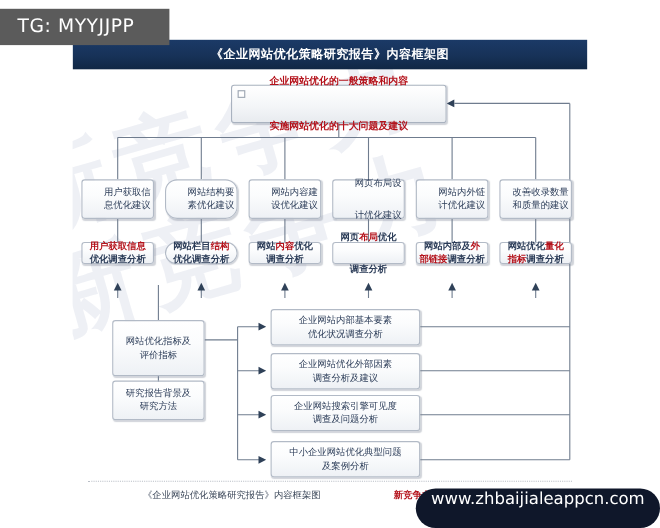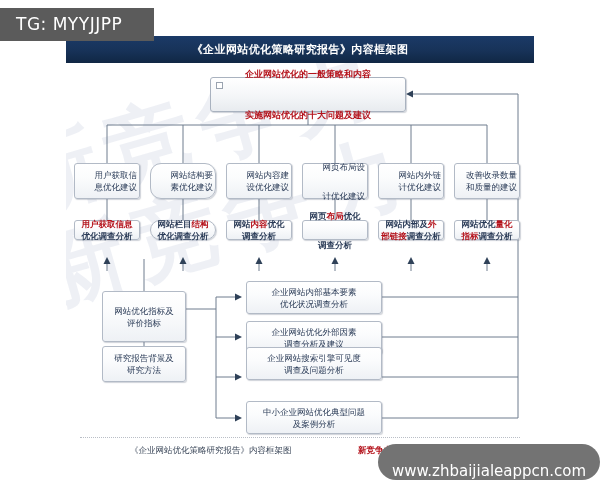--- a/index.html
+++ b/index.html
@@ -125,21 +125,21 @@
   .c5 { left: 388px; }
 
   
   #node-indicator { left: 36px; top: 228px; width: 84px; height: 51px; }
   #node-method    { left: 36px; top: 283px; width: 84px; height: 36px; }
 
   
   .rcol { left: 180px; width: 136px; height: 33px; }
   #node-r0 { top: 218px; }
   #node-r1 { top: 258px; }
-  #node-r2 { top: 284px; }
+  #node-r2 { top: 296px; }
   #node-r3 { top: 338px; }
 
   
   #footer-rule {
     position: absolute;
     left: 14px; top: 374px;
     width: 440px; height: 0;
     border-top: 1px dotted #b9bec6;
     z-index: 6;
   }
@@ -157,25 +157,25 @@
   #footer-right {
     position: absolute; left: 292px; top: 2px;
     color: #b4121b; font-weight: bold;
   }
 
   
   #url-watermark {
     position: absolute;
     right: 0; bottom: 0;
     width: 222px; height: 36px;
-    background: #737373;
+    background: #0f172a;
     color: #ffffff;
     font-size: 15px;
     display: flex;
-    align-items: flex-end;
+    align-items: flex-start;
     justify-content: center;
     z-index: 40;
     border-radius: 18px;
   }
 </style>
 </head>
 <body>
 
 <div id="tg-banner">
   <span>TG: MYYJJPP</span>

